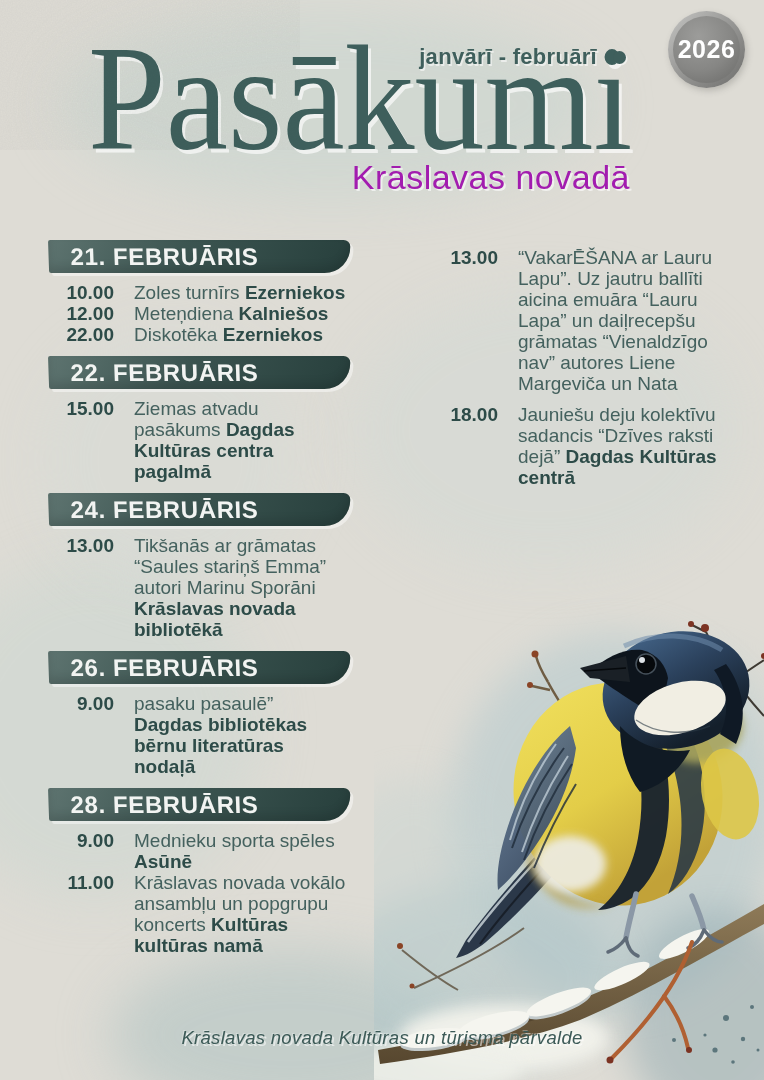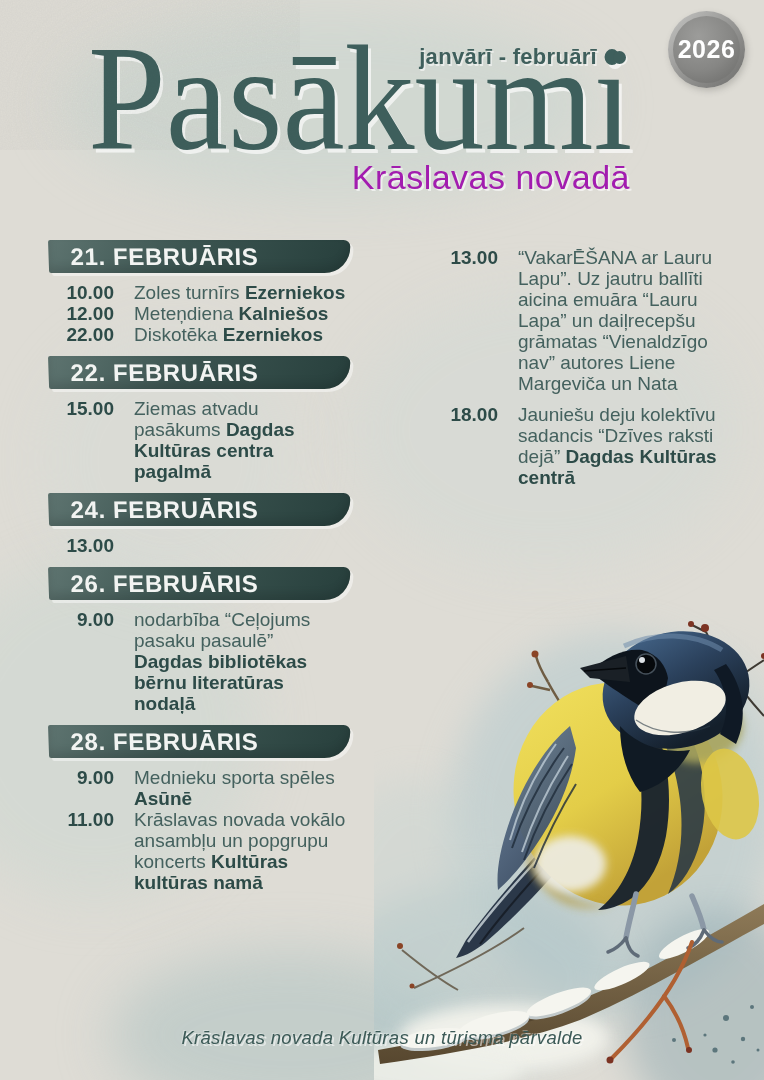--- a/index.html
+++ b/index.html
@@ -286,28 +286,34 @@
             <div class="line"><span>pasākums </span><span class="b">Dagdas</span></div>
             <div class="line"><span class="b">Kultūras centra</span></div>
             <div class="line"><span class="b">pagalmā</span></div>
           </div>
         </div>
       </div>
       <div class="section">
         <div class="banner">24. FEBRUĀRIS</div>
         <div class="event">
           <div class="time">13.00</div>
+          <div class="desc">
+            <div class="line"><span>Tikšanās ar grāmatas</span></div>
+            <div class="line"><span>“Saules stariņš Emma”</span></div>
+            <div class="line"><span>autori Marinu Sporāni</span></div>
+            <div class="line"><span class="b">Krāslavas novada</span></div>
+            <div class="line"><span class="b">bibliotēkā</span></div>
+          </div>
         </div>
       </div>
       <div class="section">
         <div class="banner">26. FEBRUĀRIS</div>
         <div class="event">
           <div class="time">9.00</div>
           <div class="desc">
-            <div class="line"><span>nodarbība “Ceļojums</span></div>
             <div class="line"><span>pasaku pasaulē”</span></div>
             <div class="line"><span class="b">Dagdas bibliotēkas</span></div>
             <div class="line"><span class="b">bērnu literatūras</span></div>
             <div class="line"><span class="b">nodaļā</span></div>
           </div>
         </div>
       </div>
       <div class="section">
         <div class="banner">28. FEBRUĀRIS</div>
         <div class="event">

